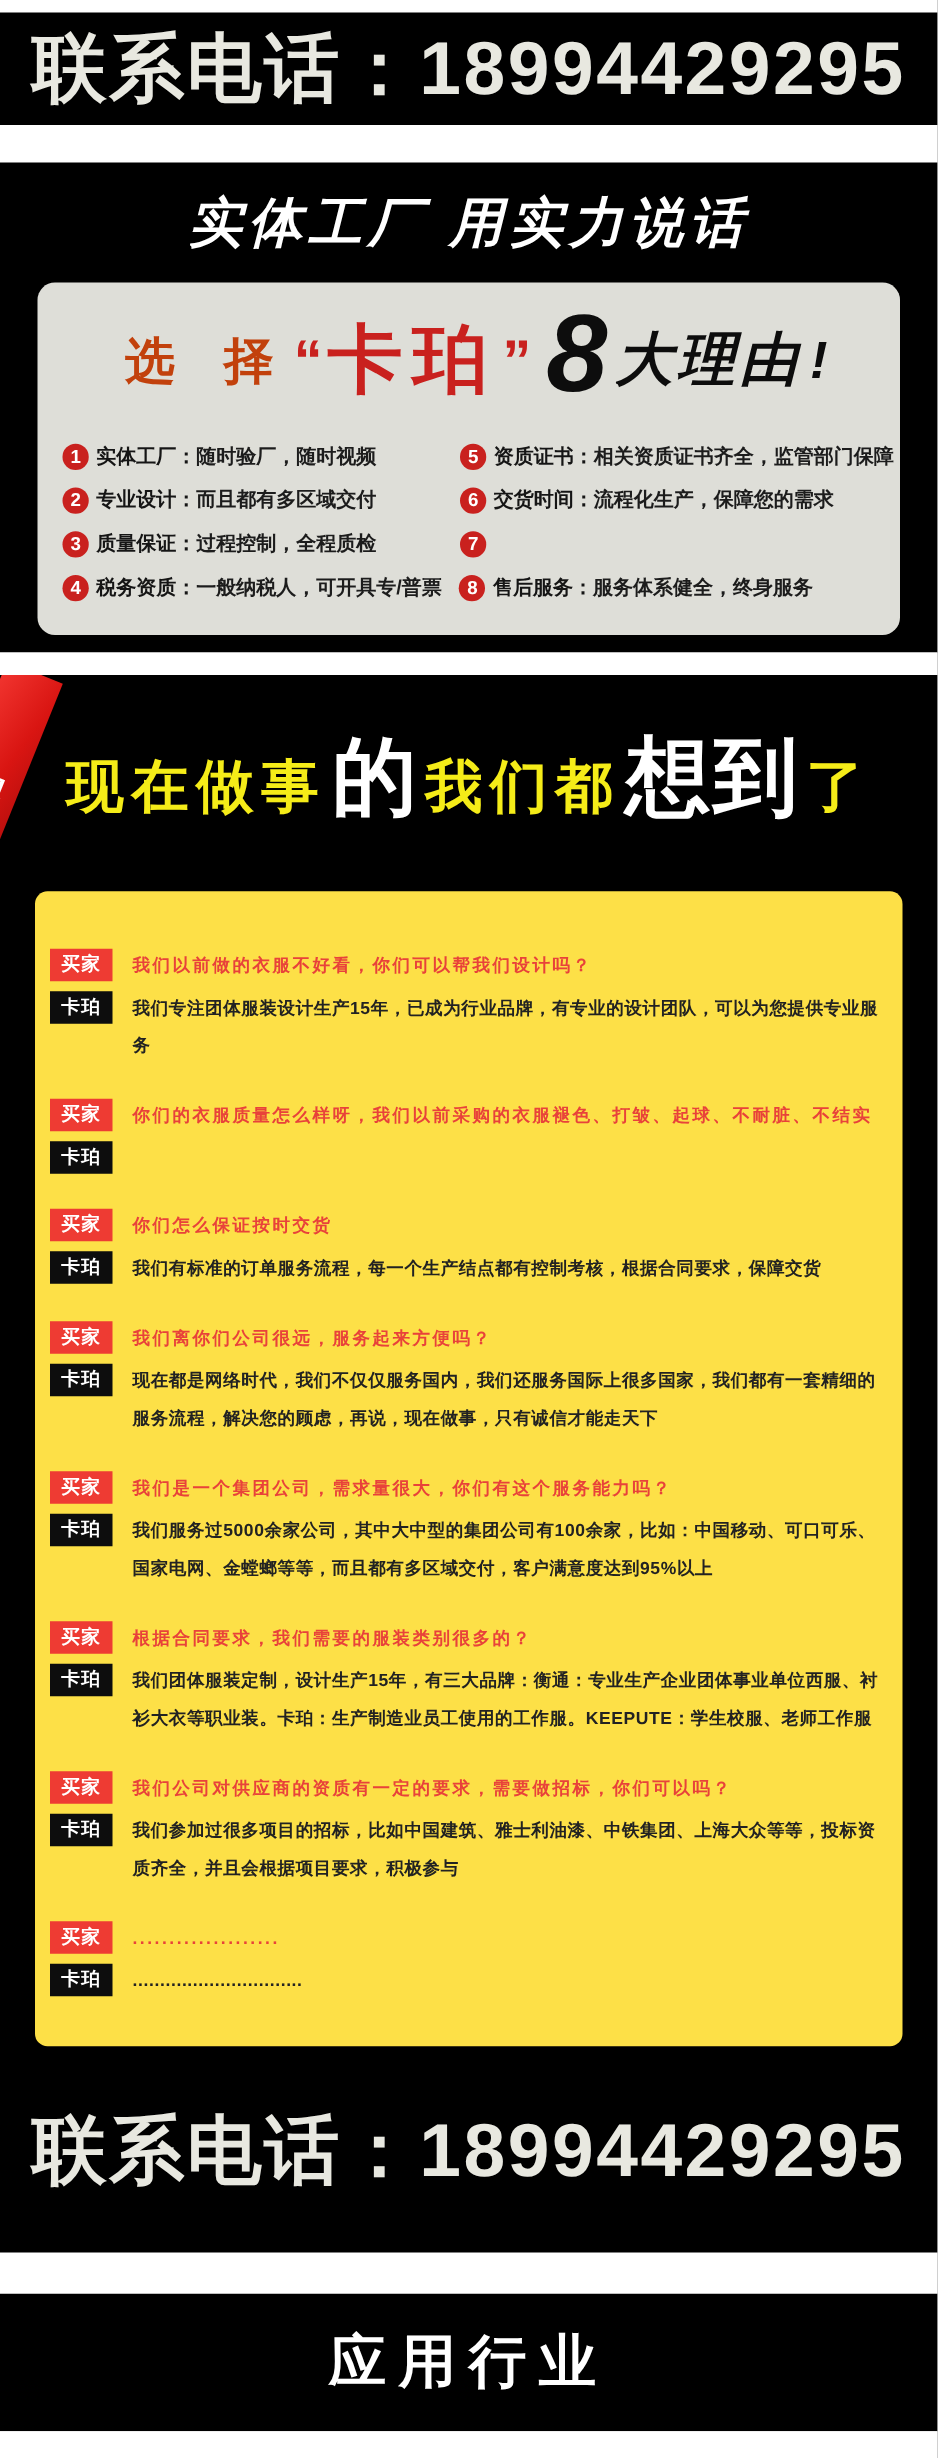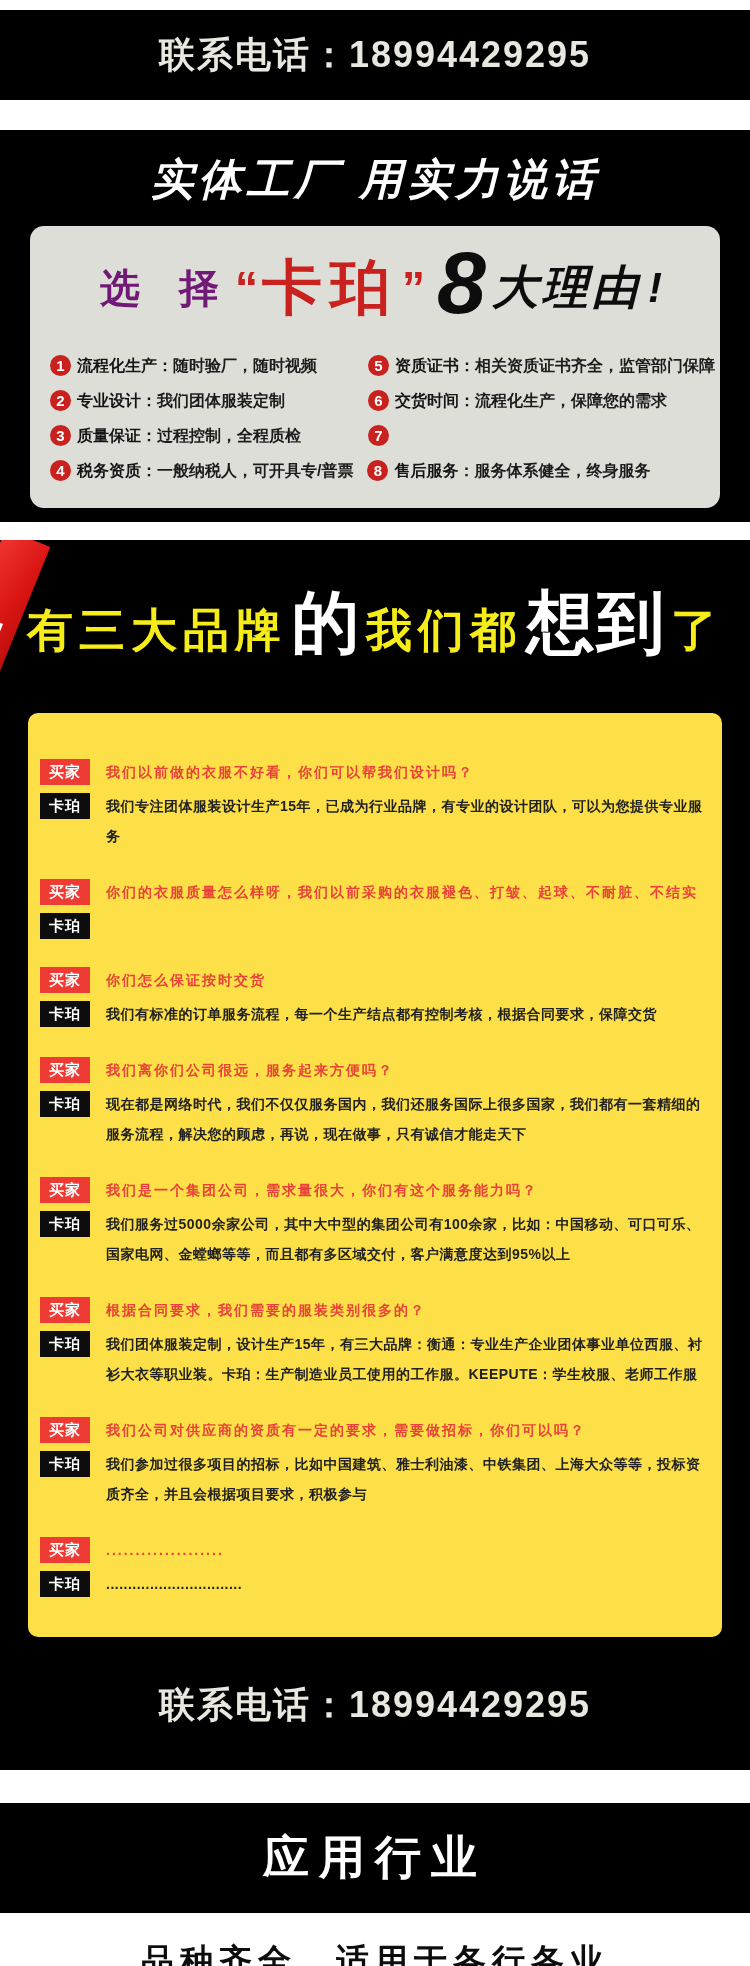--- a/index.html
+++ b/index.html
@@ -17,21 +17,21 @@
   
   .phone-banner {
     background: #000;
     height: 90px;
     display: flex;
     align-items: center;
     justify-content: center;
   }
   .phone-text {
     color: #e8e8e0;
-    font-size: 36px;
+    font-size: 60px;
     font-weight: 800;
     letter-spacing: 2px;
     white-space: nowrap;
   }
 
   
   .factory-section {
     background: #000;
     padding: 20px 0 14px;
   }
@@ -52,21 +52,21 @@
     padding: 12px 8px 0 20px;
     overflow: hidden;
   }
   .reasons-title {
     display: flex;
     align-items: center;
     justify-content: center;
     height: 100px;
     white-space: nowrap;
   }
-  .rt-red    { color: #701a75; font-weight: 800; font-size: 40px; letter-spacing: 14px; }
+  .rt-red    { color: #c2410c; font-weight: 800; font-size: 40px; letter-spacing: 14px; }
   .rt-quote  { color: #c9211e; font-weight: 800; font-size: 46px; margin: 0 2px; }
   .rt-brand  { color: #c9211e; font-weight: 800; font-size: 60px; letter-spacing: 8px; margin: 0 2px; }
   .rt-num    { color: #0d0d0d; font-weight: 800; font-style: italic; font-size: 88px; margin: -10px 6px 0 10px; }
   .rt-black  { color: #0d0d0d; font-weight: 800; font-style: italic; font-size: 46px; letter-spacing: 4px; }
   .rt-bang   { color: #0d0d0d; font-weight: 800; font-style: italic; font-size: 42px; margin-left: 6px; }
 
   .reasons-list { margin-top: 10px; }
   .reason-row { display: flex; line-height: 35px; }
   .reason-cell { display: flex; align-items: flex-start; white-space: nowrap; }
   .cell-left  { flex: 0 0 318px; }
@@ -211,31 +211,31 @@
       <span class="rt-quote">”</span>
       <span class="rt-num">8</span>
       <span class="rt-black">大理由</span>
       <span class="rt-bang">!</span>
     </div>
 
     <div class="reasons-list">
       <div class="reason-row">
         <div class="reason-cell cell-left">
           <span class="reason-num">1</span>
-          <span><span class="reason-label">流程化生产：</span><span class="reason-desc">随时验厂，随时视频</span></span>
+          <span><span class="reason-label">实体工厂：</span><span class="reason-desc">随时验厂，随时视频</span></span>
         </div>
         <div class="reason-cell cell-right">
           <span class="reason-num">5</span>
           <span><span class="reason-label">资质证书：</span><span class="reason-desc">相关资质证书齐全，监管部门保障</span></span>
         </div>
       </div>
       <div class="reason-row">
         <div class="reason-cell cell-left">
           <span class="reason-num">2</span>
-          <span><span class="reason-label">专业设计：</span><span class="reason-desc">我们团体服装定制</span></span>
+          <span><span class="reason-label">专业设计：</span><span class="reason-desc">而且都有多区域交付</span></span>
         </div>
         <div class="reason-cell cell-right">
           <span class="reason-num">6</span>
           <span><span class="reason-label">交货时间：</span><span class="reason-desc">流程化生产，保障您的需求</span></span>
         </div>
       </div>
       <div class="reason-row">
         <div class="reason-cell cell-left">
           <span class="reason-num">3</span>
           <span><span class="reason-label">质量保证：</span><span class="reason-desc">过程控制，全程质检</span></span>
@@ -259,21 +259,21 @@
 </div>
 
 <div class="spacer-18"></div>
 
 <div class="concerns-section">
   <div class="ribbon">
     <span class="ribbon-text">记得看哦</span>
   </div>
 
   <div class="concerns-headline">
-    <span class="hl-yellow">有三大品牌</span>
+    <span class="hl-yellow">现在做事</span>
     <span class="hl-white">的</span>
     <span class="hl-yellow">我们都</span>
     <span class="hl-white">想到</span>
     <span class="hl-yellow">了</span>
   </div>
 
   <div class="qa-card">
 
     <div class="qa-block">
       <div class="qa-row">

